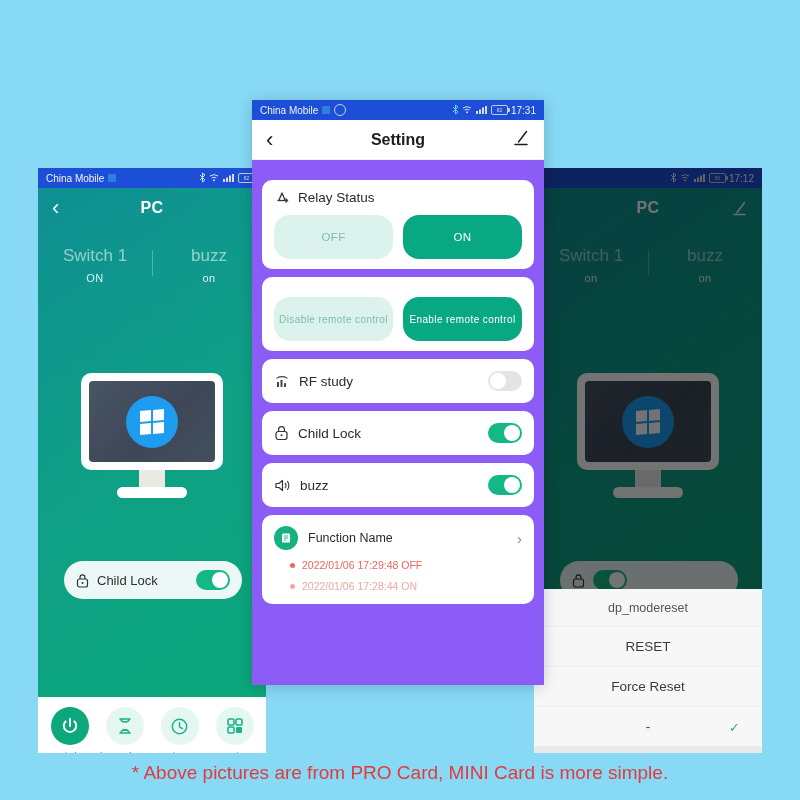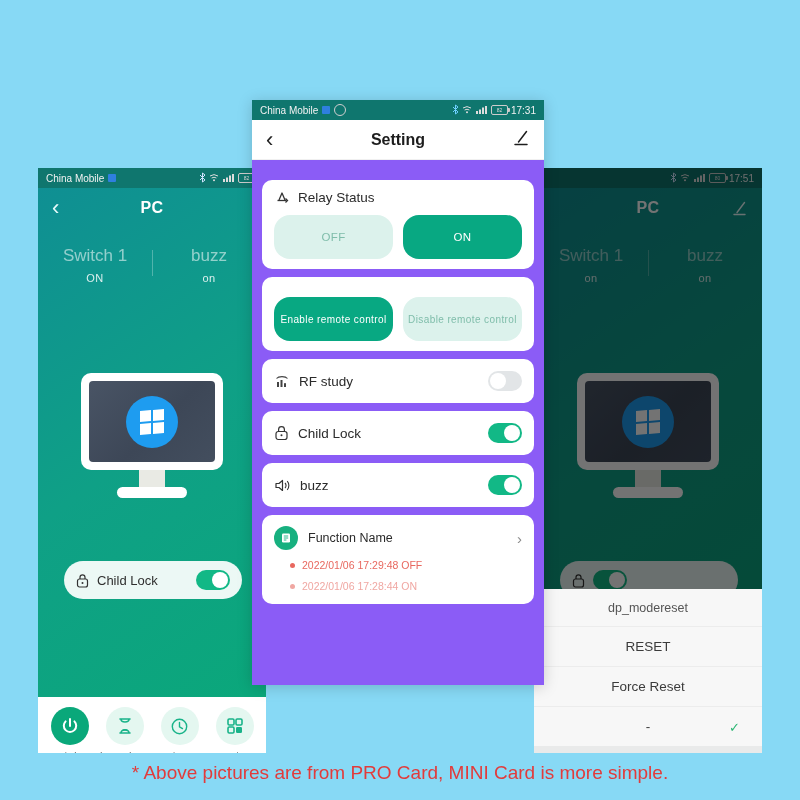--- a/index.html
+++ b/index.html
@@ -27,21 +27,21 @@
 
   
   .footnote{
     position:absolute;left:0;right:0;top:762px;text-align:center;
     color:#e23b3b;font-size:19px;white-space:nowrap;
   }
 
   
   .phone{position:absolute;overflow:hidden;background:#fff;}
   .statusbar{
-    height:20px;background:#0f766e;color:#f2f2f2;
+    height:20px;background:#1d4ed8;color:#f2f2f2;
     display:flex;align-items:center;justify-content:space-between;
     padding:3px 8px;font-size:10px;box-sizing:border-box;
   }
   .sb-left{display:flex;align-items:center;gap:4px;}
   .sb-right{display:flex;align-items:center;gap:3px;font-size:10px;}
   .sb-sq{width:8px;height:8px;background:#2f7fe0;border-radius:1px;display:inline-block;}
   .sb-wa{width:10px;height:10px;border:1.2px solid #cfcfcf;border-radius:50%;display:inline-block;}
   .sb-ico{display:inline-block;line-height:1;}
   .bat{
     width:15px;height:8px;border:1px solid #ccc;border-radius:2px;position:relative;
@@ -335,21 +335,21 @@
         </span>
         <span class="sb-ico">
           <svg width="12" height="9" viewBox="0 0 12 9">
               <rect x="0" y="6" width="2" height="3" fill="#ddd"></rect>
               <rect x="3" y="4.5" width="2" height="4.5" fill="#ddd"></rect>
               <rect x="6" y="2.5" width="2" height="6.5" fill="#ddd"></rect>
               <rect x="9" y="1" width="2" height="8" fill="#ddd"></rect>
             </svg>
         </span>
         <span class="bat">80</span>
-        <span>17:51</span>
+        <span>17:12</span>
       </span>
     </div>
 
     <div class="teal-screen">
       <div class="dev-header">
         <span class="dev-title">PC</span>
         <span class="dev-edit">
           <svg width="17" height="17" viewBox="0 0 17 17">
               <path d="M13.5 2.5L6 12.5M3 14.5h11" stroke="#e8fbfb" stroke-width="1.4" stroke-linecap="round" fill="none"></path>
             </svg>
@@ -470,22 +470,22 @@
           <span class="card-title">Relay Status</span>
         </div>
         <div class="seg-row">
           <div class="seg idle">OFF</div>
           <div class="seg on">ON</div>
         </div>
       </div>
 
       <div class="card">
         <div class="seg-row">
+          <div class="seg idle sm">Disable remote control</div>
           <div class="seg on sm">Enable remote control</div>
-          <div class="seg idle sm">Disable remote control</div>
         </div>
       </div>
 
       <div class="row-card">
         <span class="icn">
           <svg width="16" height="15" viewBox="0 0 16 15">
               <path d="M2.5 4.5c2-2.5 9-2.5 11 0" stroke="#444" stroke-width="1.1" fill="none"></path>
               <rect x="3" y="8" width="2" height="5" fill="#444"></rect>
               <rect x="6.5" y="6" width="2" height="7" fill="#444"></rect>
               <rect x="10" y="9.2" width="2" height="3.8" fill="#444"></rect>

